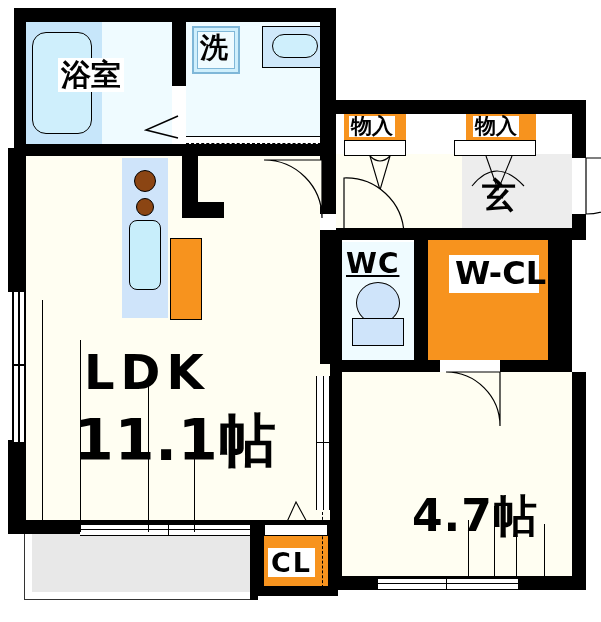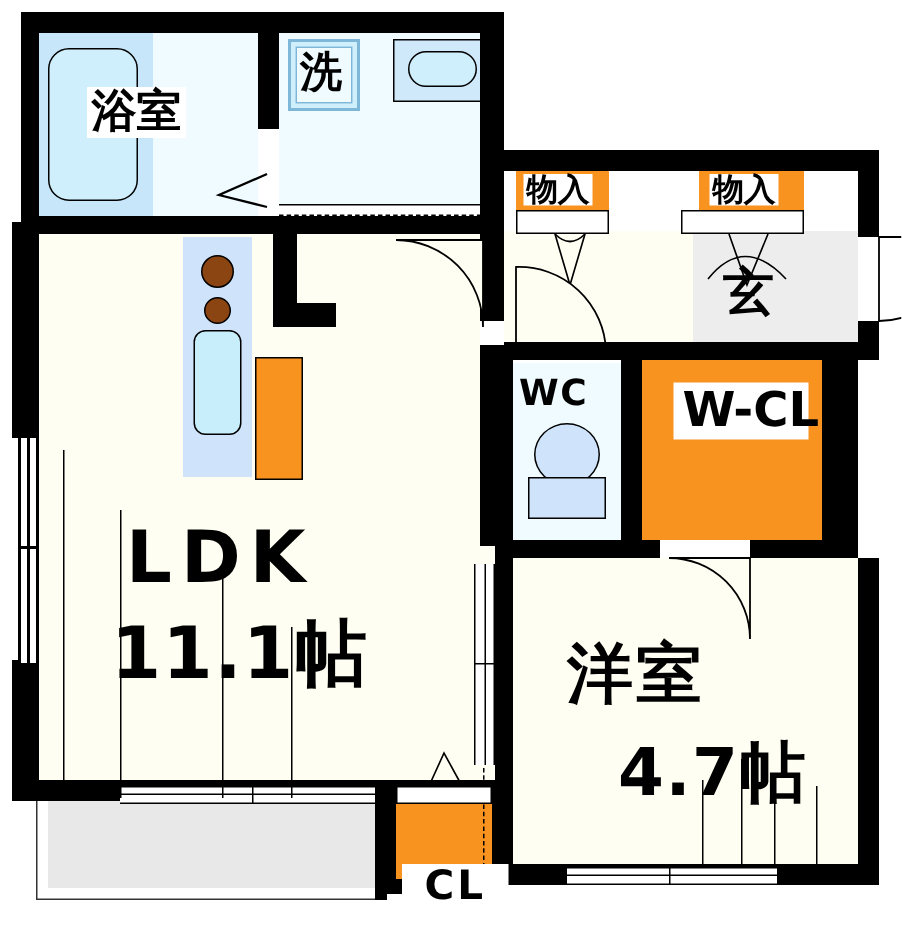--- a/index.html
+++ b/index.html
@@ -194,28 +194,27 @@
   <div class="lbl lblbg" style="left:58px;top:58px;font-size:30px;padding:2px 3px;">浴室</div>
 
   <div class="lbl" style="left:200px;top:34px;font-size:28px;">洗</div>
 
   <div class="lbl lblbg" style="left:349px;top:116px;font-size:21px;padding:0 2px;">物入</div>
 
   <div class="lbl lblbg" style="left:473px;top:116px;font-size:21px;padding:0 2px;">物入</div>
 
   <div class="lbl" style="left:482px;top:178px;font-size:34px;">玄</div>
 
-  <div class="lbl" style="left:346px;top:250px;font-size:24px;letter-spacing:1px;">WC</div>
+  <div class="lbl" style="left:346px;top:250px;font-size:28px;letter-spacing:1px;text-decoration:underline;">WC</div>
 
   <div class="lbl lblbg" style="left:449px;top:255px;font-size:32px;padding:2px 6px;width:78px;text-align:center;line-height:1.05;word-spacing:0;">W-CL</div>
 
   <div class="lbl" style="left:84px;top:348px;font-size:48px;letter-spacing:6px;">LDK</div>
 
-  <div class="lbl" style="left:74px;top:412px;font-size:48px;letter-spacing:1px;">11.1帖</div>
-
-  <div class="lbl" style="left:378px;top:428px;font-size:44px;letter-spacing:2px;">洋室</div>
+  <div class="lbl" style="left:74px;top:412px;font-size:57px;letter-spacing:1px;">11.1帖</div>
+
 
   <div class="lbl" style="left:372px;top:494px;font-size:44px;letter-spacing:1px;margin-left:40px;">4.7帖</div>
 
-  <div class="lbl lblbg" style="left:268px;top:548px;font-size:27px;padding:1px 15px;letter-spacing:2px;margin-top:28px;">CL</div>
+  <div class="lbl lblbg" style="left:268px;top:548px;font-size:27px;padding:1px 3px;letter-spacing:2px;">CL</div>
 
 
 </div>
 
 </body></html>

